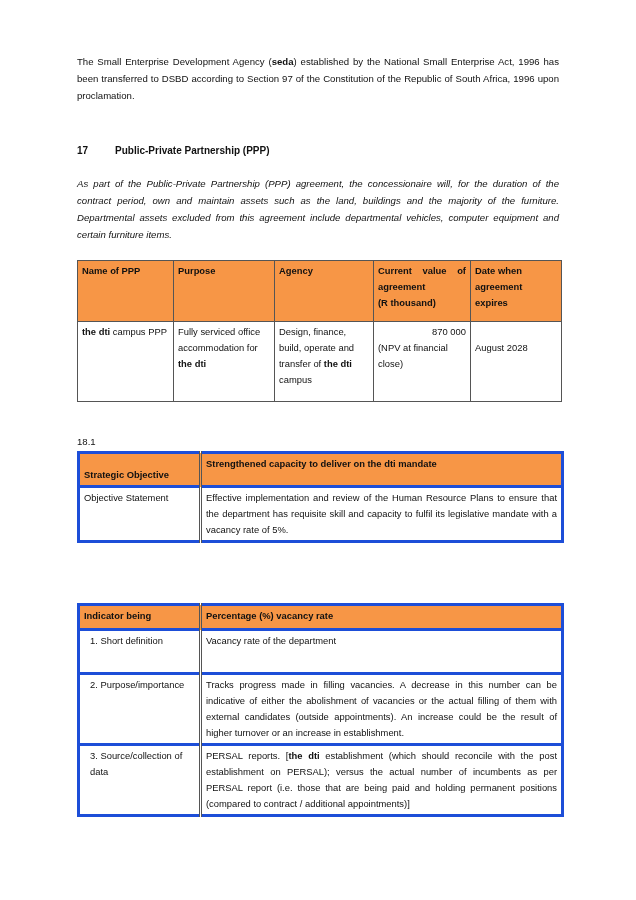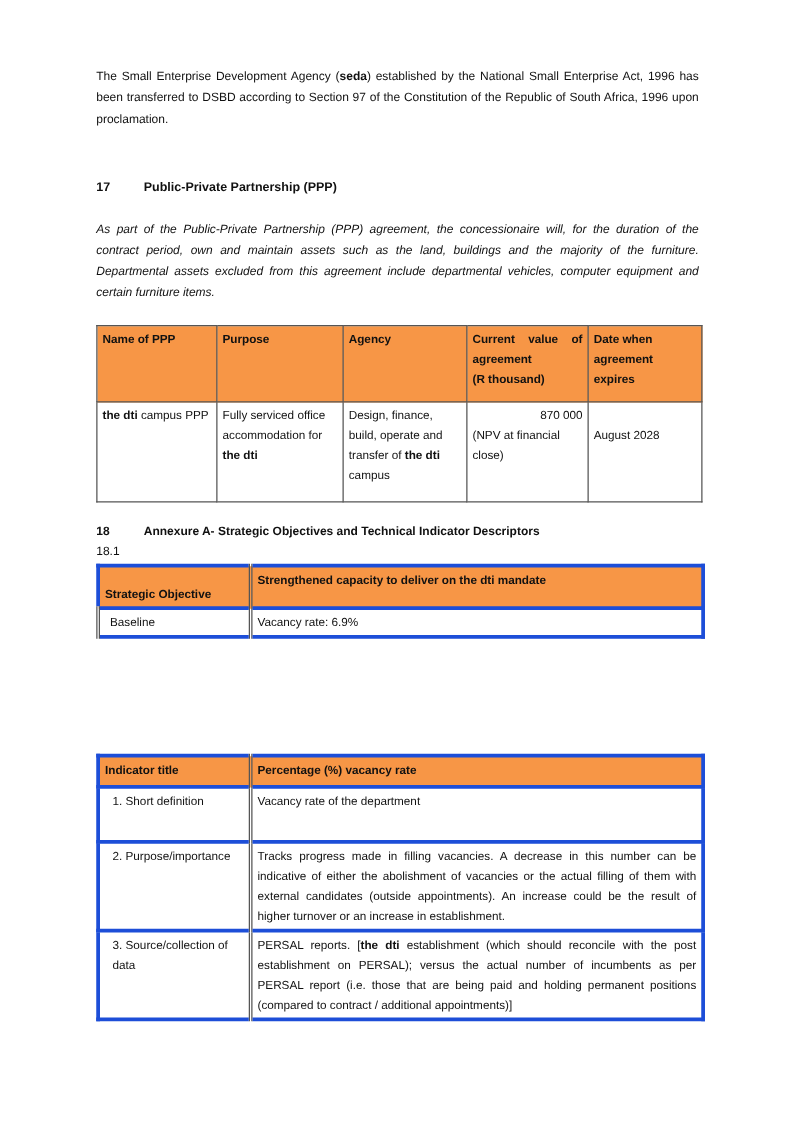--- a/index.html
+++ b/index.html
@@ -72,50 +72,47 @@
             <div>(NPV at financial close)</div>
           </td>
       <td>
             <div style="height:16px"></div>
             <div>August 2028</div>
           </td>
     </tr>
   </tbody>
     </table>
 
-  <div class="heading" style="top:420px;font-size:9.6px;">
-    <span class="num">18</span><span>Annexure A- Strategic Objectives and Technical Indicator Descriptors</span>
-  </div>
   <div class="sub" style="top:436px;">18.1</div>
 
   <table class="t2" style="top:451px;">
     <colgroup>
         <col style="width:122px">
         <col style="width:362px">
       </colgroup>
     <tbody>
         <tr class="orange hdr" style="height:34px;">
       <td class="left" style="vertical-align:bottom;">Strategic Objective</td>
       <td>Strengthened capacity to deliver on the dti mandate</td>
     </tr>
     <tr>
-      <td class="left indent" style="border-left:3px double #555;">Baseline</td>
-      <td>Vacancy rate: 6.9%</td>
+      <td class="left">Objective Statement</td>
+      <td class="just">Effective implementation and review of the Human Resource Plans to ensure that the department has requisite skill and capacity to fulfil its legislative mandate with a vacancy rate of 5%.</td>
     </tr>
   </tbody>
     </table>
 
   <table class="t3" style="top:603px;">
     <colgroup>
         <col style="width:122px">
         <col style="width:362px">
       </colgroup>
     <tbody>
         <tr class="orange hdr" style="height:25px;">
-      <td class="left">Indicator title</td>
+      <td class="left">Indicator being</td>
       <td>Percentage (%) vacancy rate</td>
     </tr>
     <tr style="height:44px;">
       <td class="left" style="padding-left:10px;">1.  Short definition</td>
       <td>Vacancy rate of the department</td>
     </tr>
     <tr>
       <td class="left" style="padding-left:10px;">2.  Purpose/importance</td>
       <td class="just">Tracks progress made in filling vacancies. A decrease in this number can be indicative of either the abolishment of vacancies or the actual filling of them with external candidates (outside appointments).  An increase could be the result of higher turnover or an increase in establishment.</td>
     </tr>

